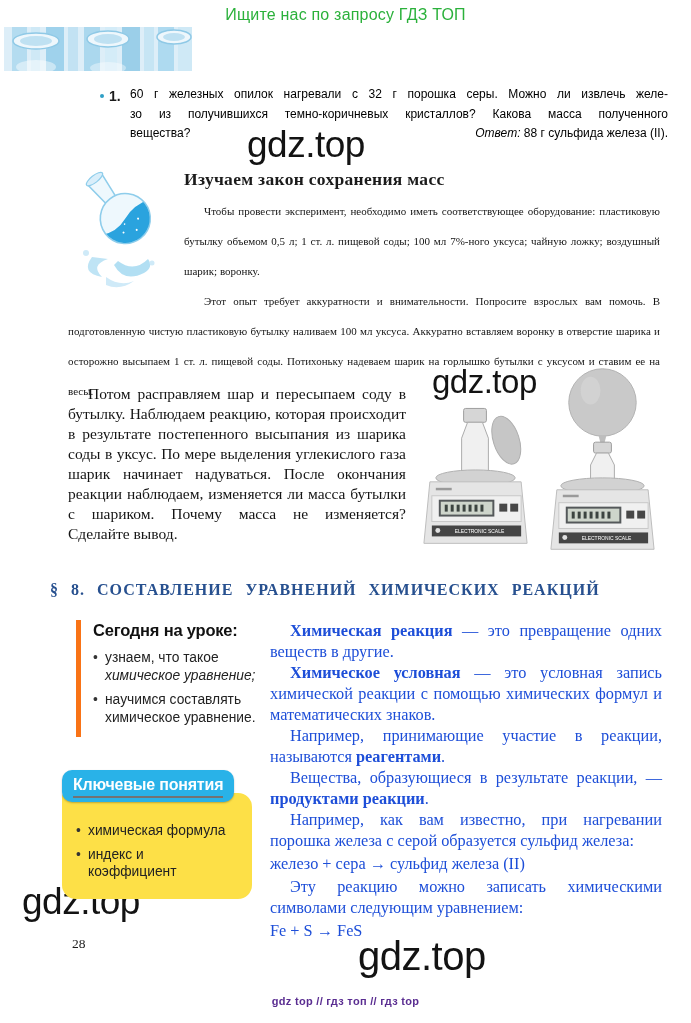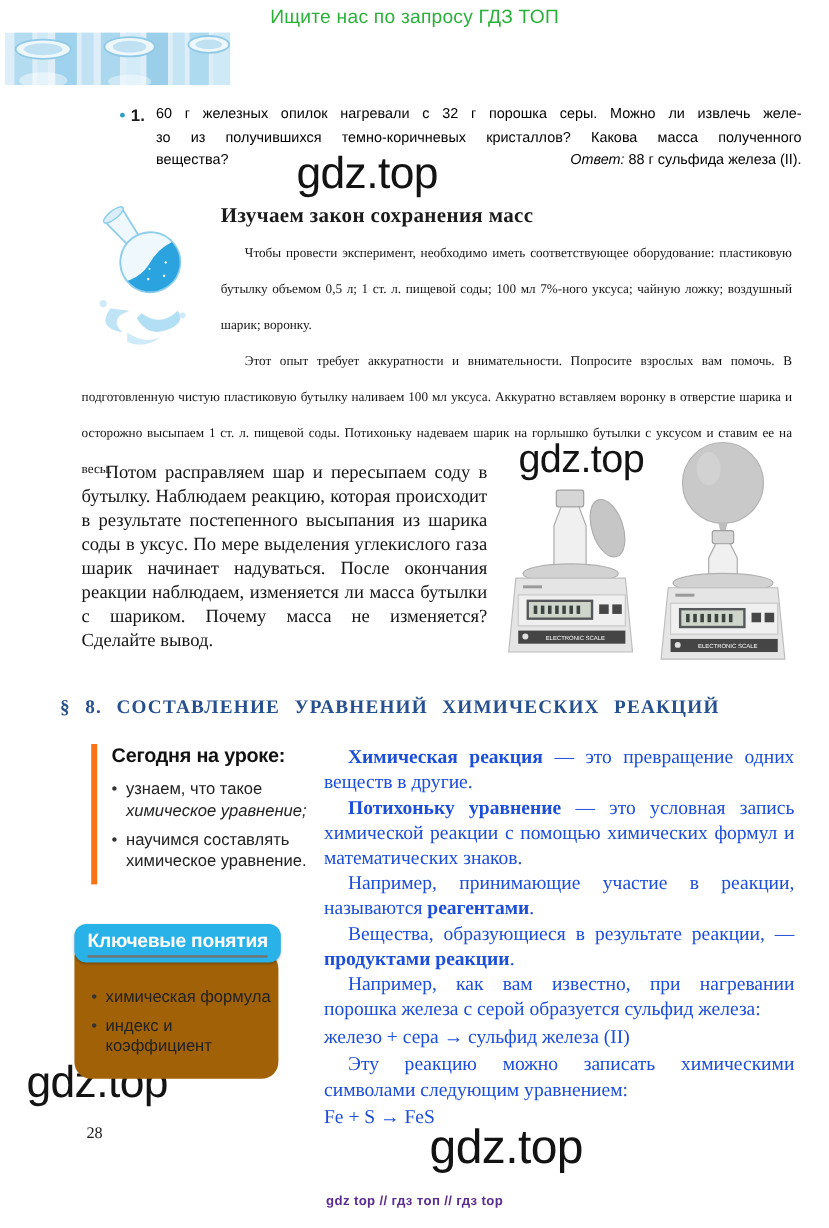--- a/index.html
+++ b/index.html
@@ -56,22 +56,22 @@
   .today ul, .keybody ul { list-style:none; margin-top:9px; }
   .today li, .keybody li { position:relative; padding-left:12px; font-size:13.8px; line-height:17.5px; color:#222; margin-bottom:7px; width:172px; }
   .today li::before, .keybody li::before { content:"•"; position:absolute; left:0; top:0; color:#333; }
   .today li .it { font-style:italic; }
 
   .keybox { top:770px; left:62px; width:192px; }
   .keytab { position:relative; z-index:2; display:inline-block; background:#29b2e8;
     border-radius:10px; padding:6px 11px 8px 11px; box-shadow:0 1px 2px rgba(0,0,0,.25); }
   .keytab span { color:#fff; font-weight:bold; font-size:16px; letter-spacing:-.2px;
     border-bottom:2px solid #737373; padding-bottom:3px; }
-  .keybody { position:relative; z-index:1; margin-top:-9px; background:#a16207;
-    border-radius:4px 14px 14px 14px; padding:20px 8px 12px 14px; width:170px; }
+  .keybody { position:relative; z-index:1; margin-top:-9px; background:#fde047;
+    border-radius:4px 14px 14px 14px; padding:20px 8px 12px 14px; width:190px; }
   .keybody li { margin-bottom:6px; }
   .keybody li:last-child { max-width:118px; }
 
   
   .rcol { top:620px; left:270px; width:392px; }
   .rcol p { font-size:16.3px; line-height:21px; text-align:justify; text-indent:20px; color:#1d4ed8; }
   .rcol .blead { font-weight:bold; }
   .rcol .term { font-weight:bold; }
   .equation { text-align:center; text-indent:0 !important; margin:2px 0; }
 
@@ -238,21 +238,21 @@
   <div class="keybody">
     <ul>
       <li>химическая формула</li>
       <li>индекс и коэффициент</li>
     </ul>
   </div>
 </div>
 
 <div class="abs rcol serif">
   <p><span class="blead">Химическая реакция</span><span> — это превращение одних веществ в другие.</span></p>
-  <p><span class="blead">Потихоньку уравнение</span><span> — это условная запись химической реакции с помощью химических формул и математических знаков.</span></p>
+  <p><span class="blead">Химическое условная</span><span> — это условная запись химической реакции с помощью химических формул и математических знаков.</span></p>
   <p><span>Например, принимающие участие в реакции, называются </span><span class="term">реагентами</span><span>.</span></p>
   <p><span>Вещества, образующиеся в результате реакции, — </span><span class="term">продуктами реакции</span><span>.</span></p>
   <p>Например, как вам известно, при нагревании порошка железа с серой образуется сульфид железа:</p>
   <p class="equation">железо + сера → сульфид железа (II)</p>
   <p>Эту реакцию можно записать химическими символами следующим уравнением:</p>
   <p class="equation">Fe + S → FeS</p>
 </div>
 
 <div class="abs pagenum serif">28</div>
 <div class="abs footer">gdz top  //  гдз топ  //  гдз top</div>

